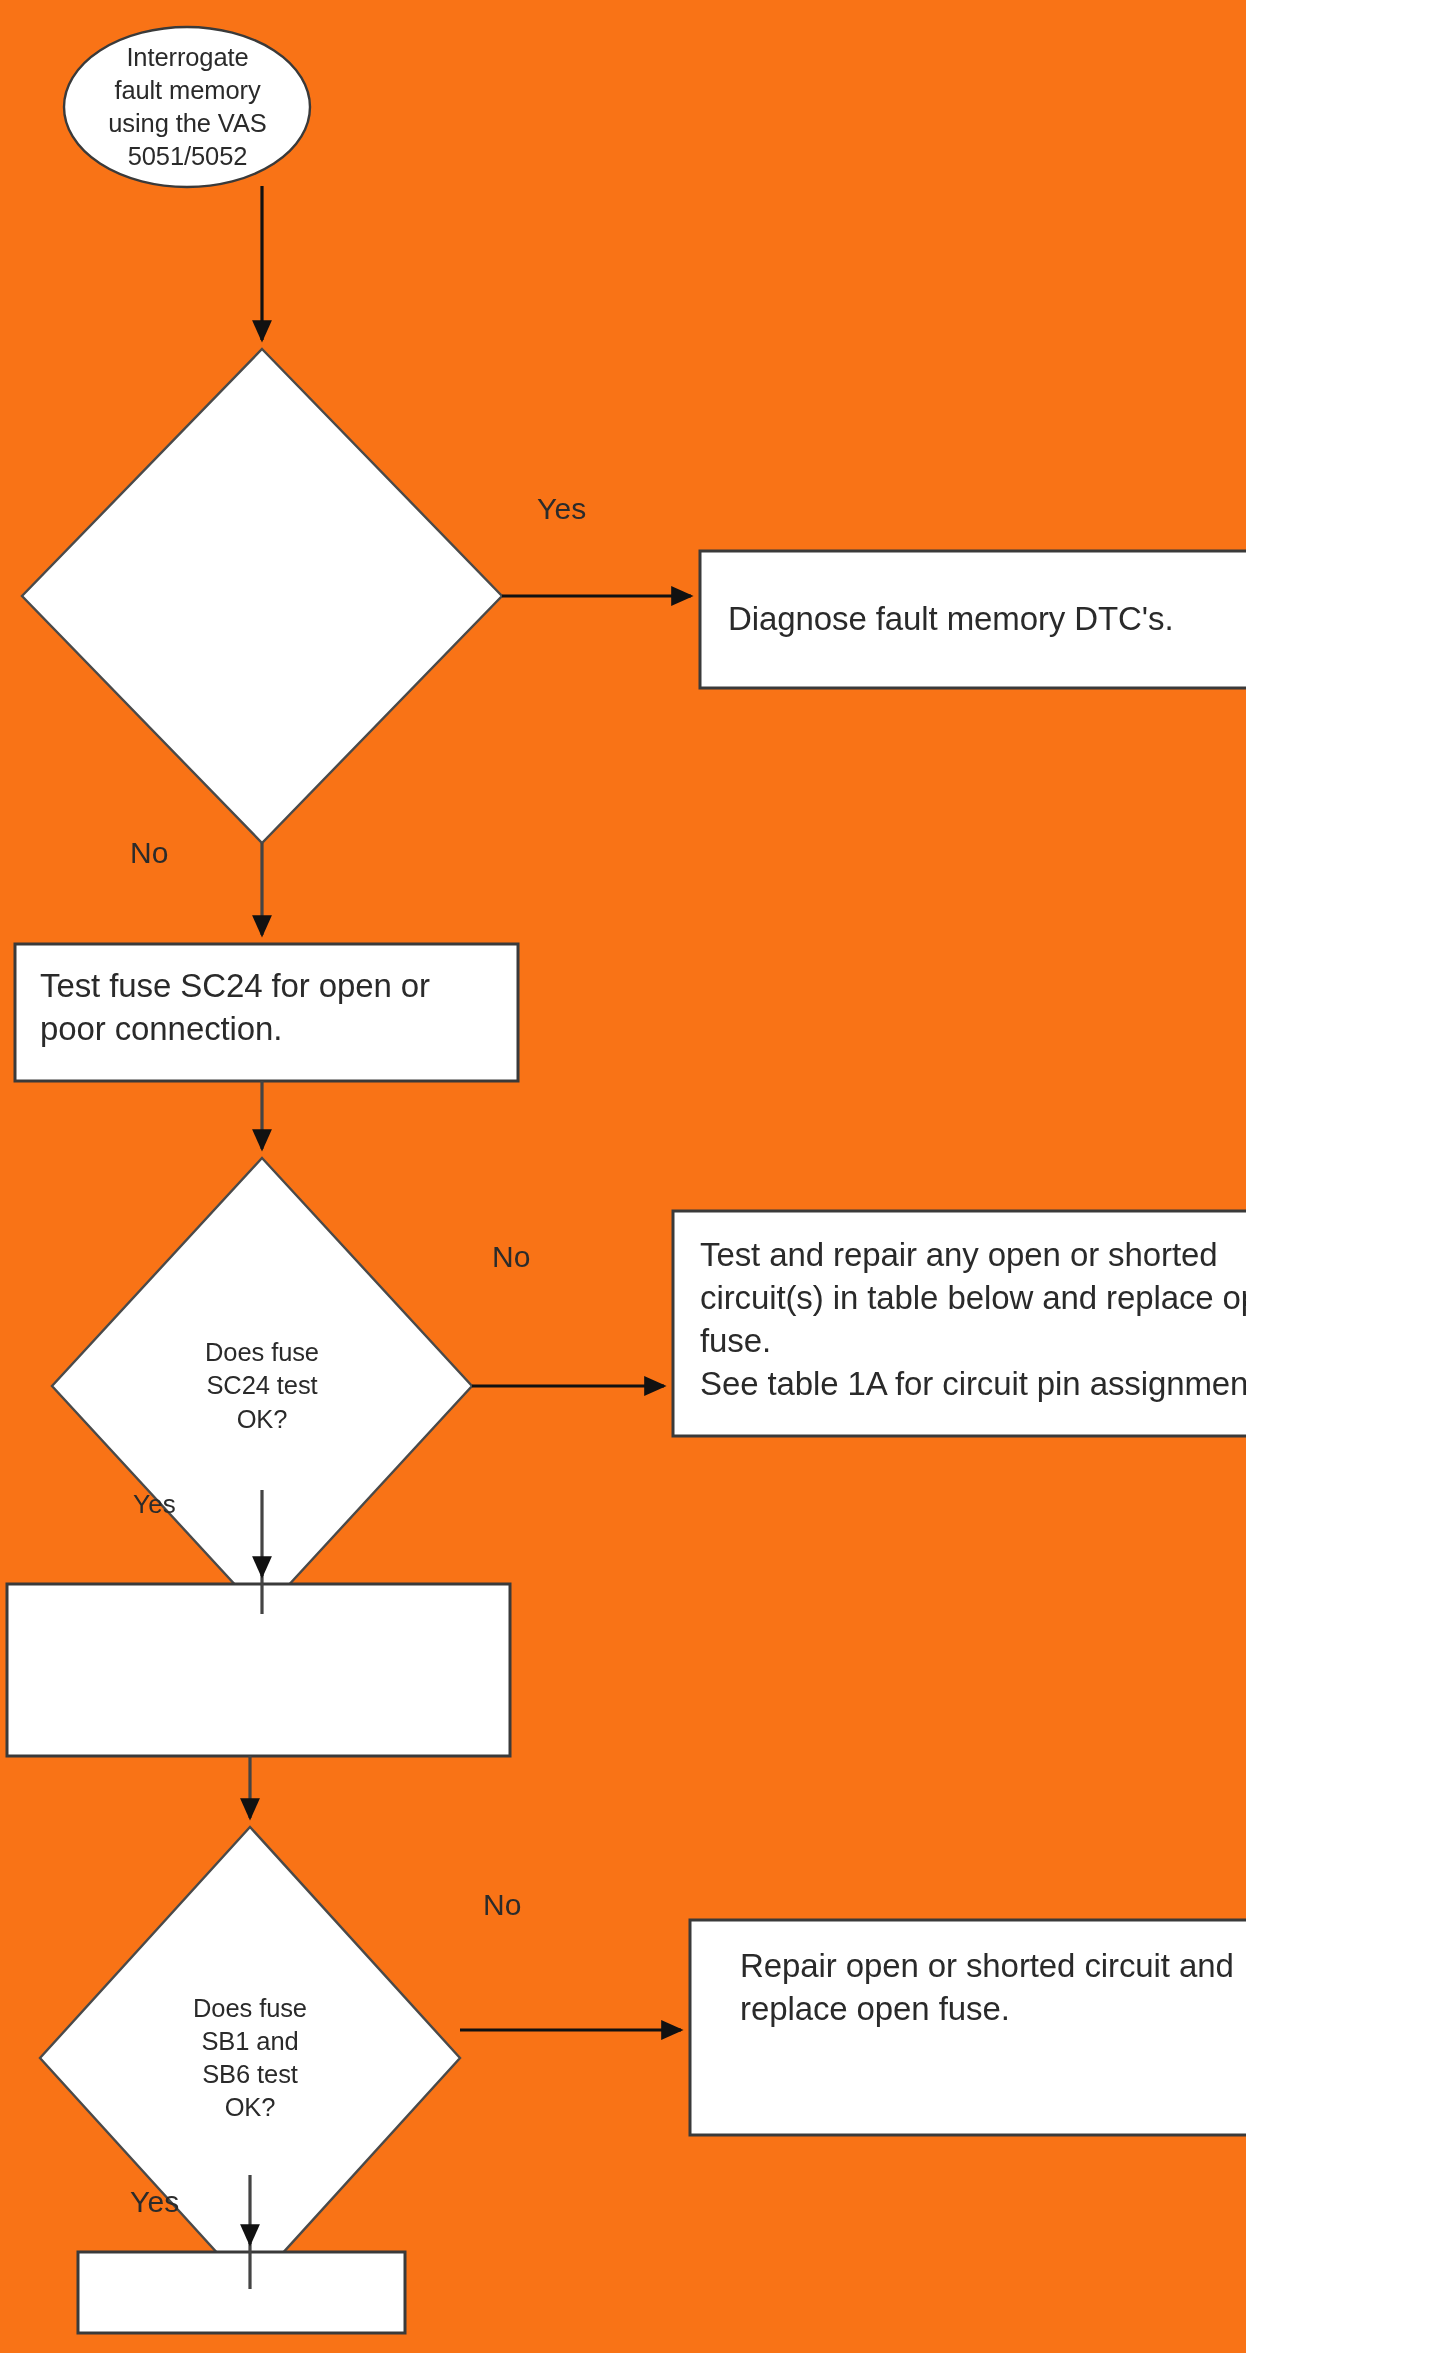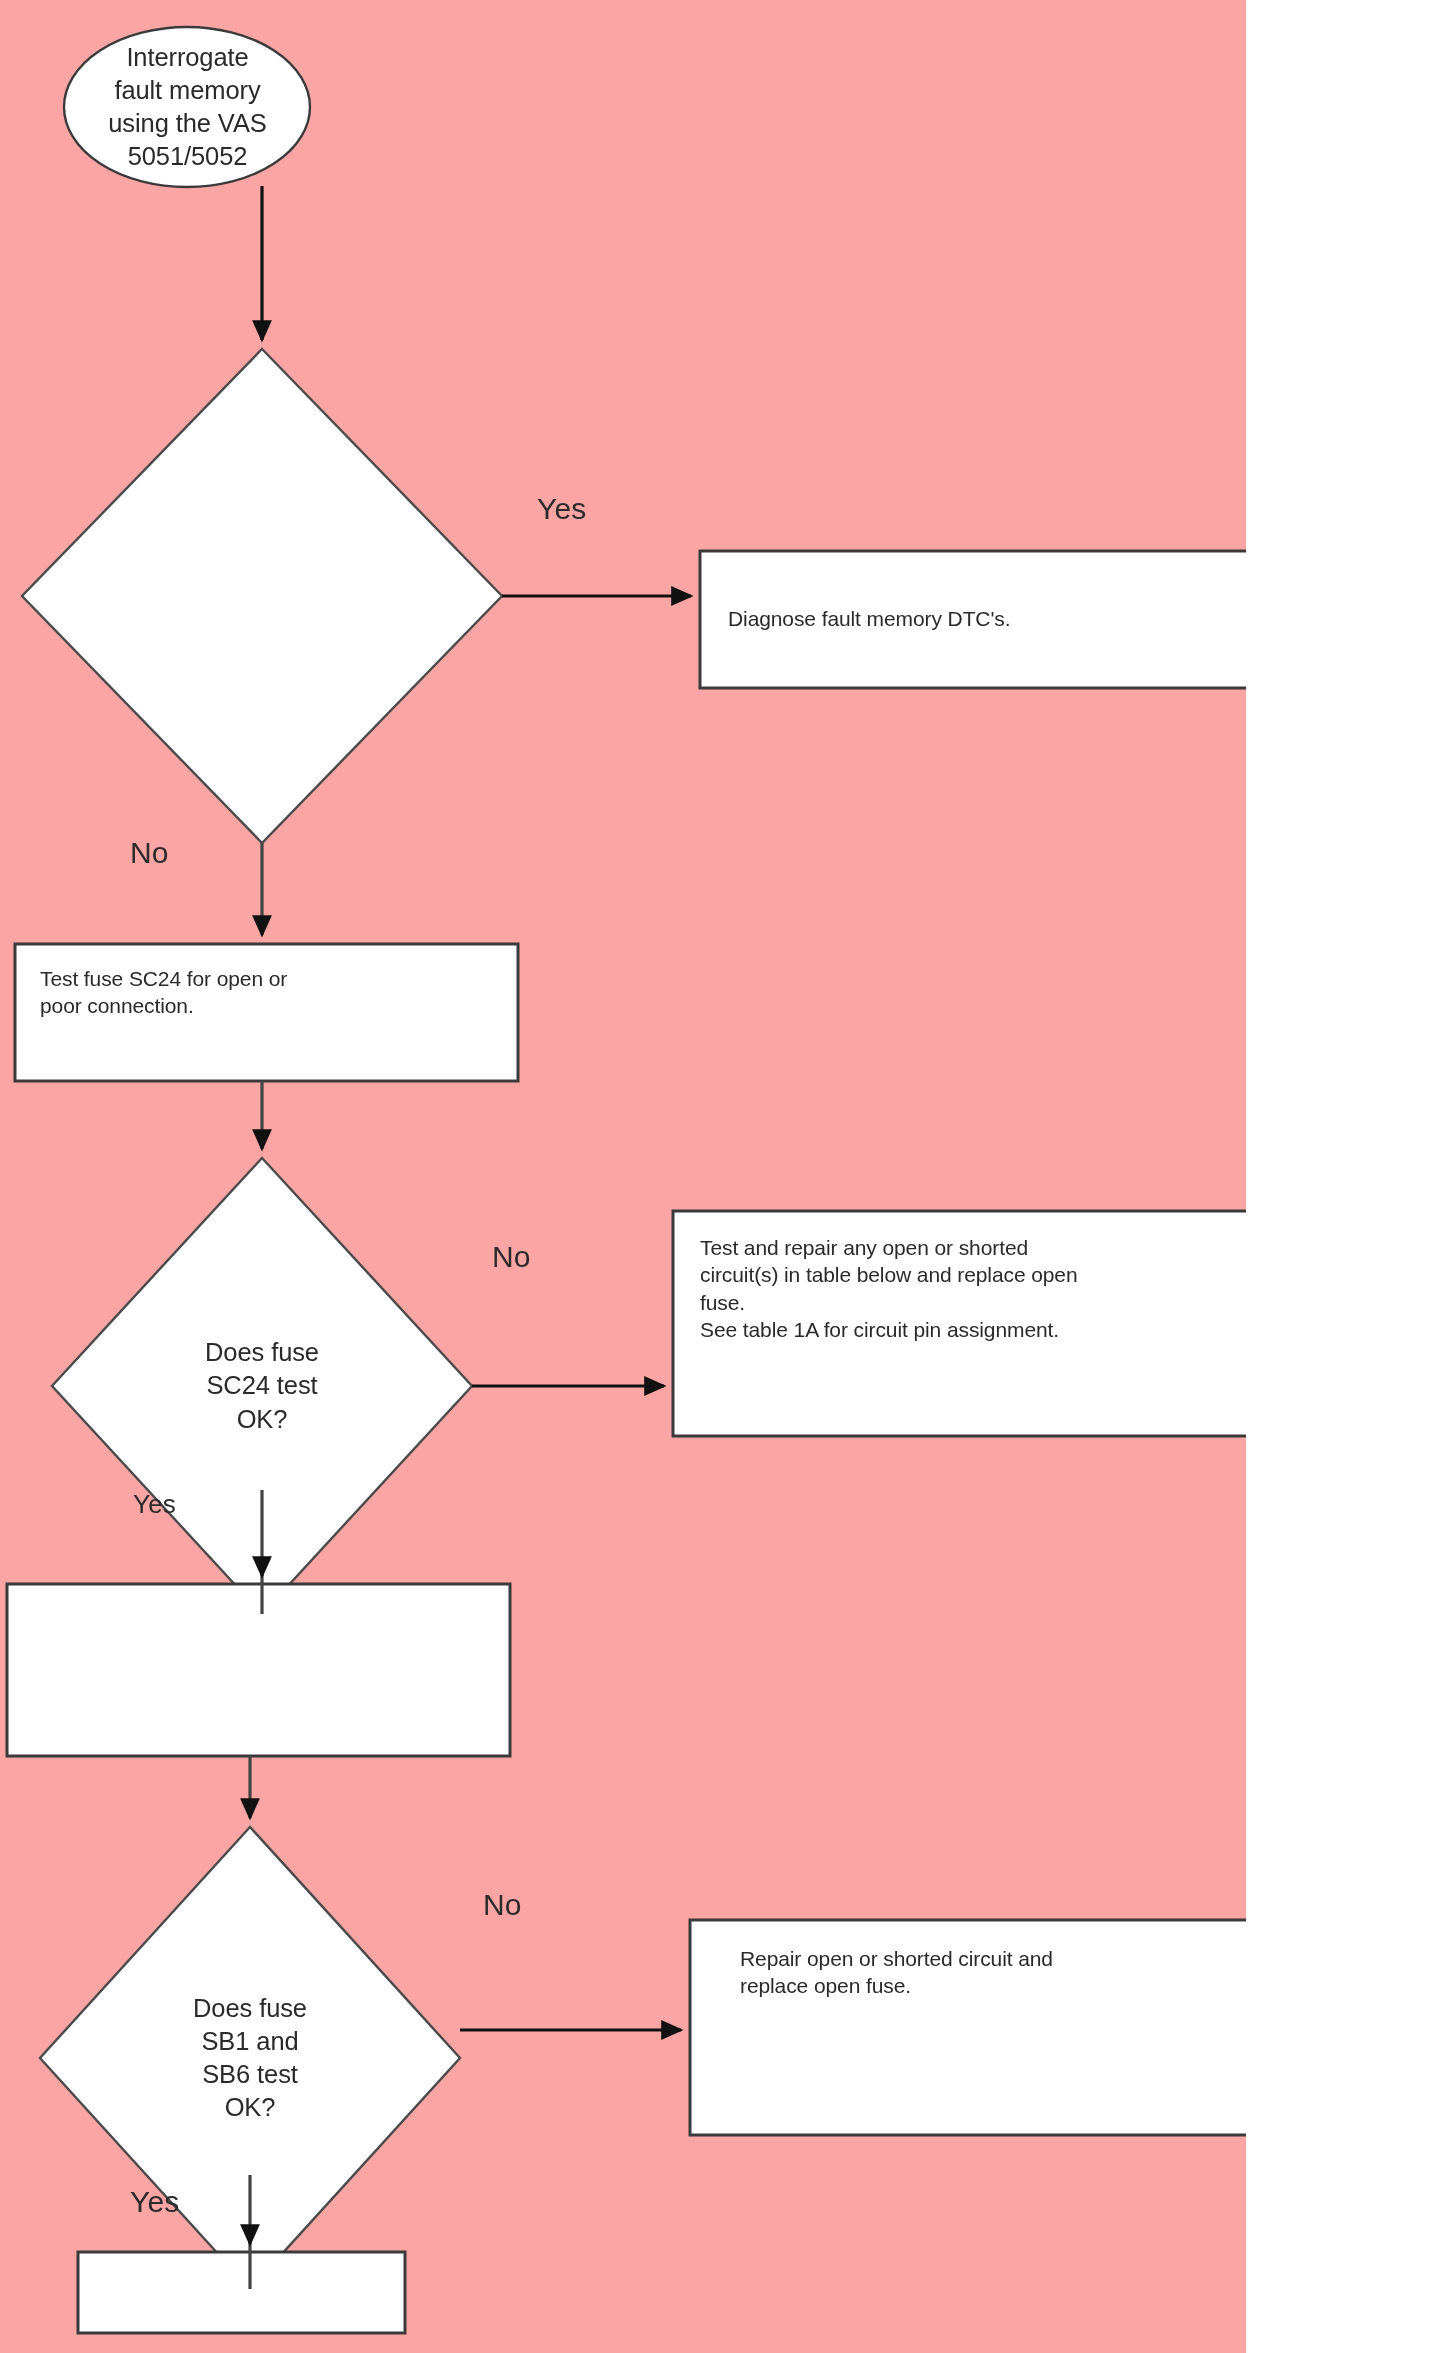--- a/index.html
+++ b/index.html
@@ -9,21 +9,21 @@
     background: #ffffff;
   }
   body {
     font-family: "Liberation Sans", sans-serif;
     color: #1a1a1a;
   }
   #canvas {
     position: relative;
     width: 1246px;
     height: 2353px;
-    background: #fca5a5;
+    background: #f97316;
     overflow: hidden;
     text-decoration: underline;
   }
   #flow-svg {
     position: absolute;
     left: 0;
     top: 0;
     width: 1441px;
     height: 2353px;
   }
@@ -37,21 +37,21 @@
     line-height: 1.30;
     color: #2a2a2a;
     font-weight: 400;
     letter-spacing: -0.1px;
   }
   .node-text.left-align {
     justify-content: flex-start;
     text-align: left;
   }
   .shape-text { font-size: 25.5px; }
-  .box-text   { font-size: 21px; }
+  .box-text   { font-size: 33px; }
   .edge-label {
     position: absolute;
     font-size: 30px;
     color: #2b2b2b;
     letter-spacing: 0.2px;
   }
 </style>
 </head>
 <body>
 

